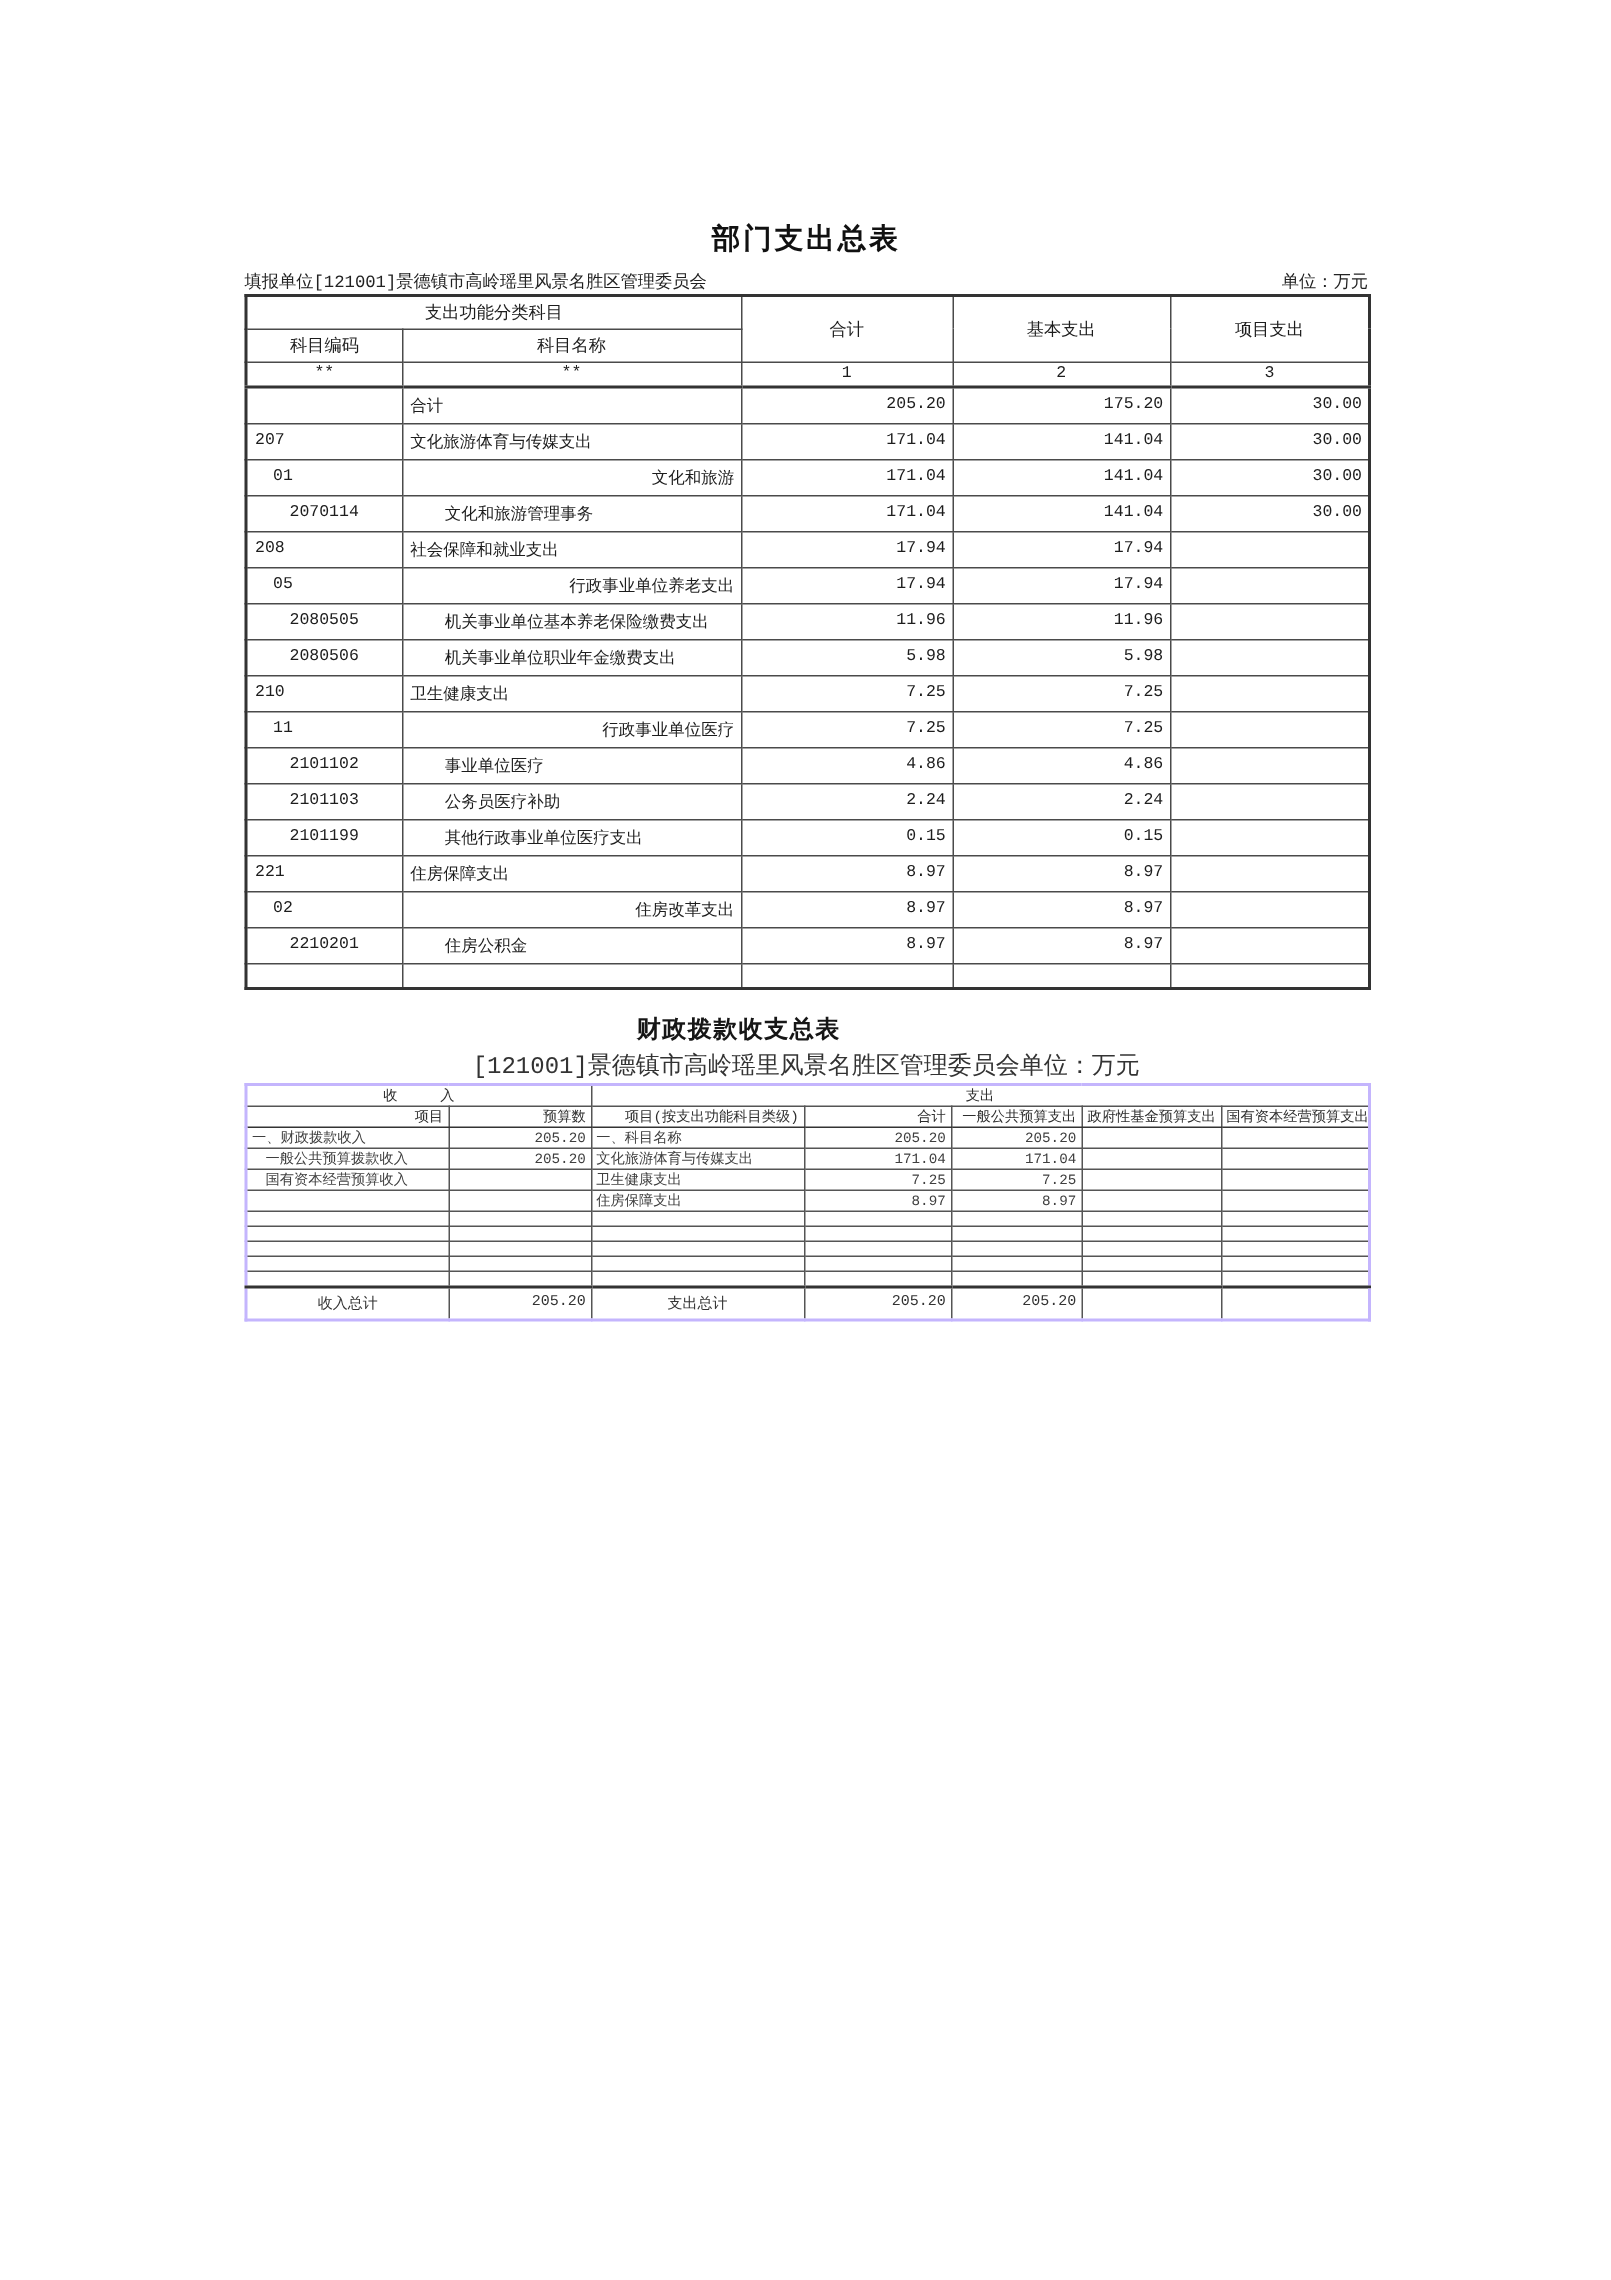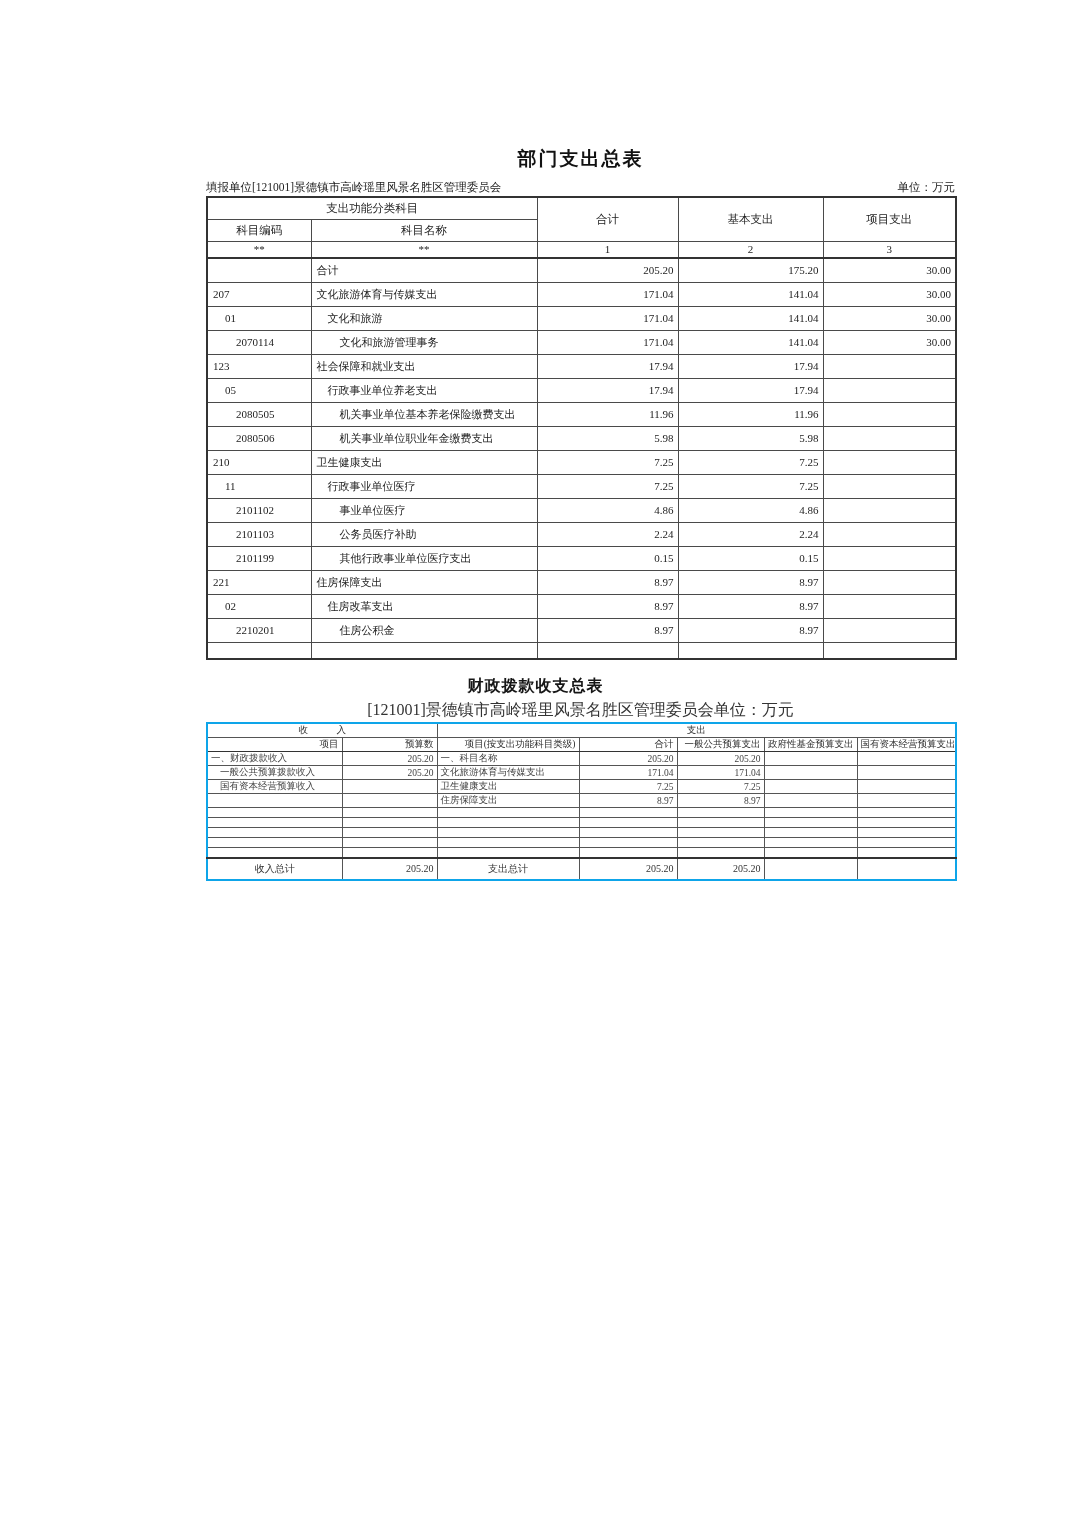--- a/index.html
+++ b/index.html
@@ -1,18 +1,18 @@
 <!DOCTYPE html>
 <html><head>
 <meta charset="utf-8">
 <style>
   html,body{margin:0;padding:0;background:#fff;}
   .page{
     position:relative;width:978px;height:1520px;background:#ffffff;
-    font-family:Liberation Serif, serif;color:#1d1d1d;overflow:hidden;margin-left:43px;
+    font-family:Liberation Mono, monospace;color:#1d1d1d;overflow:hidden;
   }
   .content{position:absolute;left:163px;top:0;width:749px;}
   .t1-title{
     margin:146px 0 0 0;text-align:center;font-size:19px;font-weight:bold;
     letter-spacing:2px;color:#111;
   }
   .meta{
     display:flex;justify-content:space-between;align-items:flex-end;
     font-size:11.5px;color:#222;margin-top:8px;margin-bottom:1px;
   }
@@ -28,29 +28,29 @@
   .t1 thead tr:nth-child(3){height:17px;}
   .t1 thead tr:nth-child(3) th{border-bottom:2px solid #333;font-size:11px;}
   .t1 tbody tr{height:24px;}
   .t1 tbody tr.empty-row{height:17px;}
   .t1 td{font-size:11px;color:#1d1d1d;}
   .t1 td.num{text-align:right;}
   .t1 td.ind-c0{padding-left:5px;}
   .t1 td.ind-c1{padding-left:17px;}
   .t1 td.ind-c2{padding-left:28px;}
   .t1 td.ind-n0{padding-left:5px;}
-  .t1 td.ind-n1{padding-left:16px;}
+  .t1 td.ind-n1{padding-left:16px;text-align:right;}
   .t1 td.ind-n2{padding-left:28px;}
   
   .t2-title{
     margin:16px 0 0 0;text-align:center;font-size:16px;font-weight:bold;
     letter-spacing:1px;color:#161616;position:relative;left:-45px;
   }
   .meta2{font-size:16px;margin-top:3px;color:#333;justify-content:center;}
-  .t2{border:2px solid #0ea5e9;}
+  .t2{border:2px solid #c4b5fd;}
   .t2 th,.t2 td{
     border:1px solid #555;padding:0 3px;overflow:hidden;white-space:nowrap;
   }
   .t2 thead th{font-weight:normal;font-size:9.5px;text-align:center;color:#2e2e2e;}
   .t2 thead tr:nth-child(1){height:11px;}
   .t2 thead tr:nth-child(2){height:13px;}
   .t2 thead tr:nth-child(2) th{border-bottom:1.5px solid #333;text-align:right;}
   .t2 tbody td{font-size:9.5px;color:#3f3f3f;}
   .t2 tbody tr{height:13px;}
   .t2 tbody tr.blank{height:10px;}
@@ -124,21 +124,21 @@
             <td class="num">30.00</td>
           </tr>
           <tr>
             <td class="ind-c2">2070114</td>
             <td class="ind-n2">文化和旅游管理事务</td>
             <td class="num">171.04</td>
             <td class="num">141.04</td>
             <td class="num">30.00</td>
           </tr>
           <tr>
-            <td class="ind-c0">123</td>
+            <td class="ind-c0">208</td>
             <td class="ind-n0">社会保障和就业支出</td>
             <td class="num">17.94</td>
             <td class="num">17.94</td>
             <td class="num"></td>
           </tr>
           <tr>
             <td class="ind-c1">05</td>
             <td class="ind-n1">行政事业单位养老支出</td>
             <td class="num">17.94</td>
             <td class="num">17.94</td>

